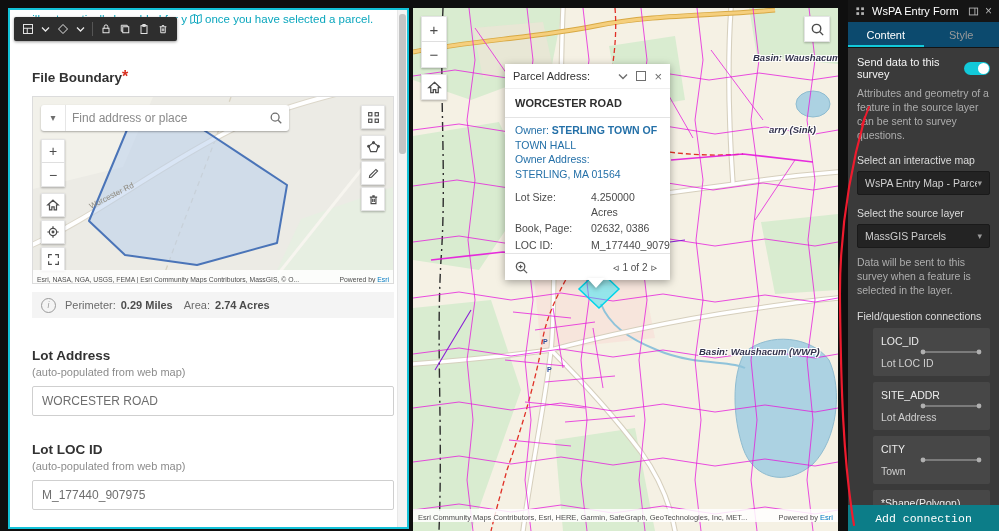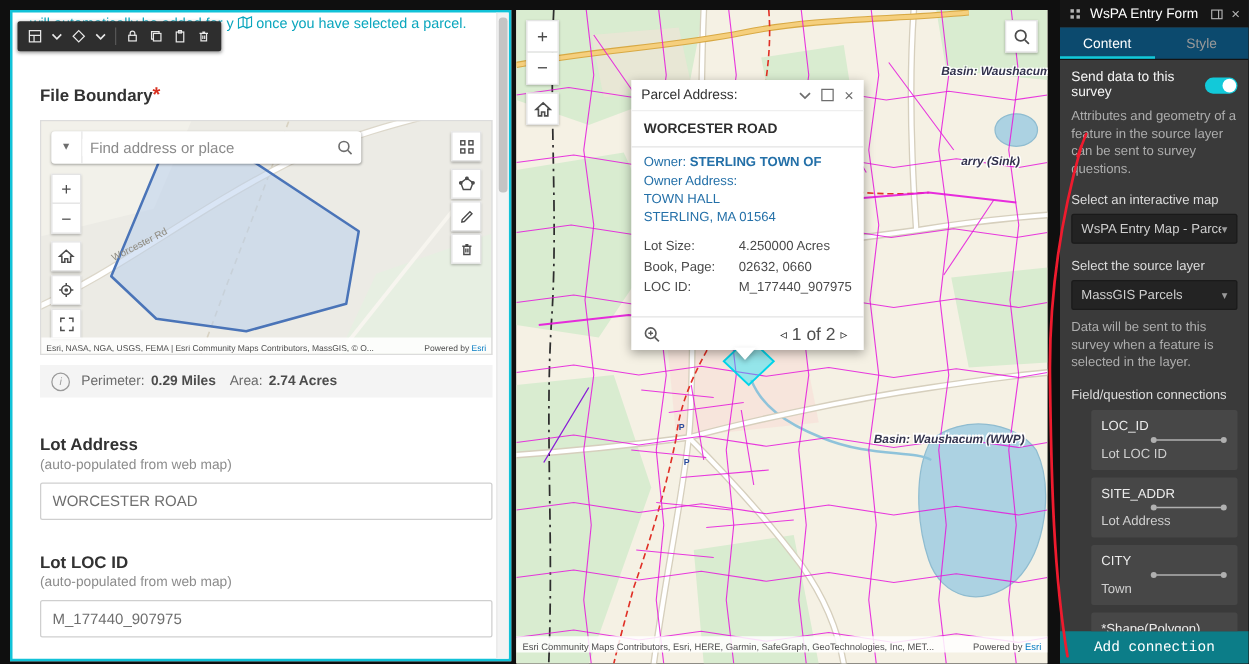--- a/index.html
+++ b/index.html
@@ -40,21 +40,21 @@
                box-sizing:border-box;padding:0 9px;font-size:11px;color:#6a6a6a;gap:5px;}
   .measure-bar b{color:#4c4c4c;}
   .info-circ{width:13px;height:13px;border:1px solid #9a9a9a;border-radius:50%;font-size:8.5px;color:#9a9a9a;
              display:flex;align-items:center;justify-content:center;margin-right:4px;font-style:italic;}
   .scroll-track{position:absolute;right:0;top:0;width:9px;height:100%;background:#f3f3f3;border-left:1px solid #e8e8e8;}
   .scroll-thumb{position:absolute;left:1px;top:4px;width:7px;height:140px;background:#c4c4c4;border-radius:3px;}
   
   .map-panel{position:absolute;left:413px;top:8px;width:425px;height:523px;overflow:hidden;background:#f5f1e4;}
   .maplabel{position:absolute;font-style:italic;font-weight:bold;font-size:9.5px;color:#33334d;white-space:nowrap;
             text-shadow:1px 1px 0 #fff,-1px 1px 0 #fff,1px -1px 0 #fff,-1px -1px 0 #fff;}
-  .popup{position:absolute;left:92px;top:56px;width:186px;background:#fff;box-shadow:0 2px 8px rgba(0,0,0,.35);font-size:10.5px;}
+  .popup{position:absolute;left:92px;top:56px;width:165px;background:#fff;box-shadow:0 2px 8px rgba(0,0,0,.35);font-size:10.5px;}
   .popup-head{height:24px;display:flex;align-items:center;padding:0 8px;color:#323232;border-bottom:1px solid #efefef;}
   .popup-head .t{flex:1;font-size:11px;}
   .popup-head .hic{color:#6e6e6e;margin-left:8px;display:flex;align-items:center;cursor:pointer;}
   .popup-body{height:164px;overflow:hidden;}
   .popup-addr{padding:7px 10px 6px;font-weight:bold;font-size:11px;color:#2e2e2e;line-height:1.35;border-bottom:1px solid #e4e4e4;}
   .popup-links{padding:5px 10px 4px;color:#2470a8;line-height:1.4;}
   .popup-frow{display:flex;padding:1px 10px;line-height:1.42;color:#4a4a4a;}
   .popup-frow .fl{width:76px;flex:none;}
   .popup-foot{height:26px;border-top:1px solid #e4e4e4;display:flex;align-items:center;padding:0 9px;color:#4e4e4e;}
   .popup-tail{position:absolute;left:174px;top:270px;width:0;height:0;border-left:9px solid transparent;
@@ -349,51 +349,51 @@
             <span style="width:8px;height:8px;border:1.2px solid #6e6e6e;display:block;"></span>
           </span>
         <span class="hic" style="font-size:13px;">×</span>
       </div>
       <div class="popup-body">
         <div class="popup-addr">
           <div>WORCESTER ROAD</div>
         </div>
         <div class="popup-links">
           <div><span>Owner:</span> <b>STERLING TOWN OF</b></div>
+          <div>TOWN HALL</div>
           <div>Owner Address:</div>
-          <div>TOWN HALL</div>
           <div>STERLING, MA 01564</div>
         </div>
         <div style="padding-top:3px;">
           <div class="popup-frow">
               <span class="fl">Lot Size:</span>
               <span>4.250000 Acres</span>
             </div>
           <div class="popup-frow">
               <span class="fl">Book, Page:</span>
-              <span>02632, 0660</span>
+              <span>02632, 0386</span>
             </div>
           <div class="popup-frow">
               <span class="fl">LOC ID:</span>
               <span>M_177440_907975</span>
             </div>
 
         </div>
       </div>
       <div class="popup-foot">
         <span style="display:flex;">
             <svg width="15" height="15" viewBox="0 0 16 16">
               <circle cx="7" cy="7" r="4.5" fill="none" stroke="#5a5a5a" stroke-width="1.4"></circle>
               <line x1="10.5" y1="10.5" x2="14" y2="14" stroke="#5a5a5a" stroke-width="1.4"></line>
               <path d="M5,7 H9 M7,5 V9" stroke="#5a5a5a" stroke-width="1.2"></path>
             </svg>
           </span>
         <span style="flex:1;"></span>
         <span class="pg-arrow">◃</span>
-        <span style="font-size:14px;">1 of 2</span>
+        <span style="font-size:10px;">1 of 2</span>
         <span class="pg-arrow">▹</span>
       </div>
     </div>
     <div class="popup-tail"></div>
 
     <div class="attr-strip" style="bottom:9px;height:13px;font-size:7.5px;padding:0 5px;">
       <span style="flex:1;overflow:hidden;">Esri Community Maps Contributors, Esri, HERE, Garmin, SafeGraph, GeoTechnologies, Inc, MET...</span>
       <span>Powered by</span>&nbsp;<span class="esri-blue">Esri</span>
     </div>
   </section>

